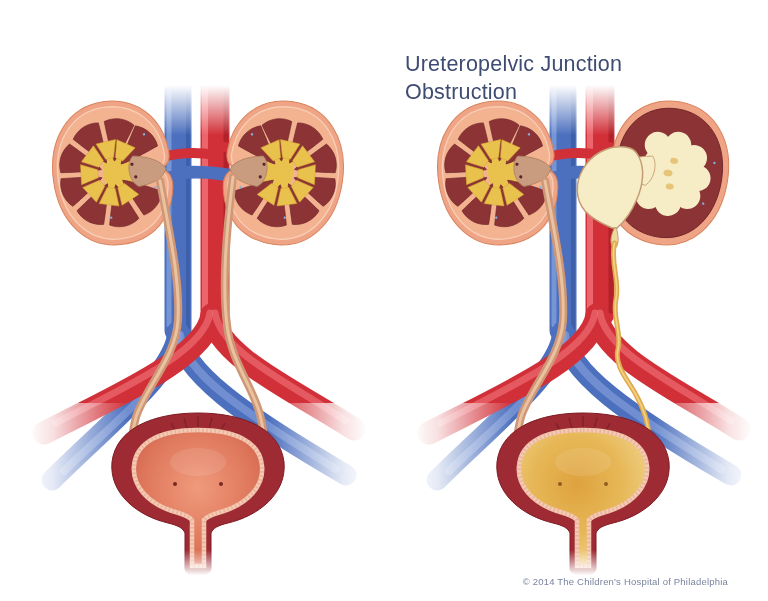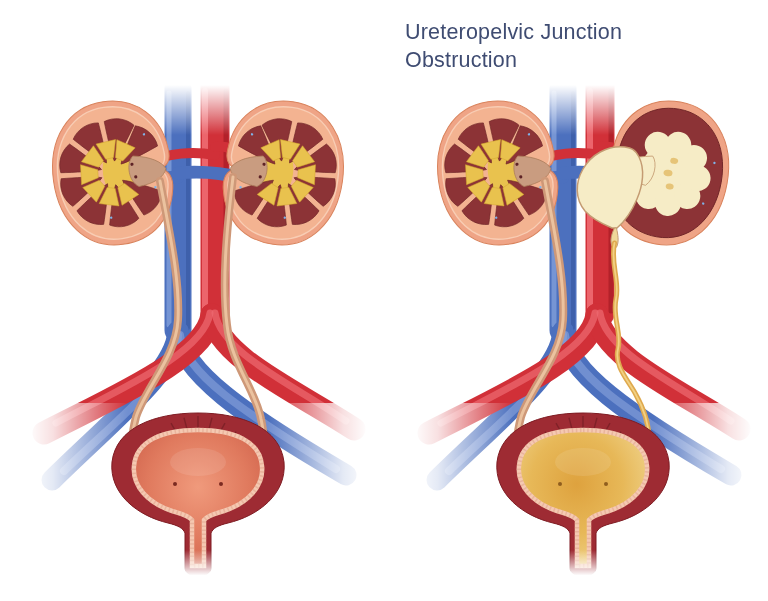--- a/index.html
+++ b/index.html
@@ -1,19 +1,19 @@
 <!DOCTYPE html>
 <html style="--title-text: #3F4C72; --footer-text: #7A84A0; --artery-red: #D13038; --vein-blue: #4C70BE; --kidney-capsule: #EFA486; --renal-pyramid: #8C3336; --sinus-fat: #E9C24E; --renal-pelvis: #C99C80; --ureter-tan: #CE9878; --obstructed-ureter-yellow: #DFA94E; --bladder-wall: #9E2B33; --bladder-mucosa: #F5C9B2; --bladder-interior-normal: #DD7158; --urine-yellow: #E2A23B; --hydronephrotic-fill: #F6ECC6;"><head>
 <meta charset="utf-8">
 <style>
   html,body{margin:0;padding:0;background:#fff;}
   .stage{position:relative;width:768px;height:601px;background:#ffffff;overflow:hidden;
          font-family:"Liberation Sans",sans-serif;}
   .ttl{position:absolute;color:var(--title-text,#3F4C72);font-size:21.5px;line-height:28px;
-       font-weight:400;letter-spacing:.2px;}
+       font-weight:400;letter-spacing:.2px;margin-top:32px;}
   .ttl-left{left:40px;top:40px;width:220px;}
   .ttl-right{left:405px;top:18px;width:272px;}
   .copyright{position:absolute;right:40px;bottom:14px;font-size:9.5px;
              color:var(--footer-text,#7A84A0);letter-spacing:.2px;}
   svg.panel{position:absolute;top:85px;width:340px;height:505px;}
   .panel-left{left:28px;}
   .panel-right{left:413px;}
   .c-artery{stroke:var(--artery-red,#D13038);}
   .c-vein{stroke:var(--vein-blue,#4C70BE);}
 </style>
@@ -173,13 +173,14 @@
     <path d="M201.5,143 C198,150 197,156 199,161 C200,164 203,164 204,161 C206,156 205,150 203.5,143 Z" fill="#EFD89A" stroke="#C49B72" stroke-width="1"></path>
     <g fill="none" stroke-linecap="round">
       <path d="M132,96 C142,150 152,195 150,235 C148,272 118,302 108,332 C104,348 104,354 105,357" stroke="#CE9878" stroke-width="8"></path>
       <path d="M132,96 C142,150 152,195 150,235 C148,272 118,302 108,332 C104,348 104,354 105,357" stroke="#EBC29F" stroke-width="3"></path>
       <path d="M201.5,158 C197,178 207,196 203,214 C199,232 209,248 205,264 C201,280 214,294 222,308 C230,322 236,336 236,354" stroke="#DFA94E" stroke-width="5"></path>
       <path d="M201.5,158 C197,178 207,196 203,214 C199,232 209,248 205,264 C201,280 214,294 222,308 C230,322 236,336 236,354" stroke="#F2D184" stroke-width="1.8"></path>
     </g>
     <use href="#bladderG" transform="translate(170,385)" style="--bint:url(#gIntU); --bdots:#8F5E1E"></use>
   </svg>
 
+  <div class="copyright">© 2014 The Children's Hospital of Philadelphia</div>
 </div>
 
 </body></html>

